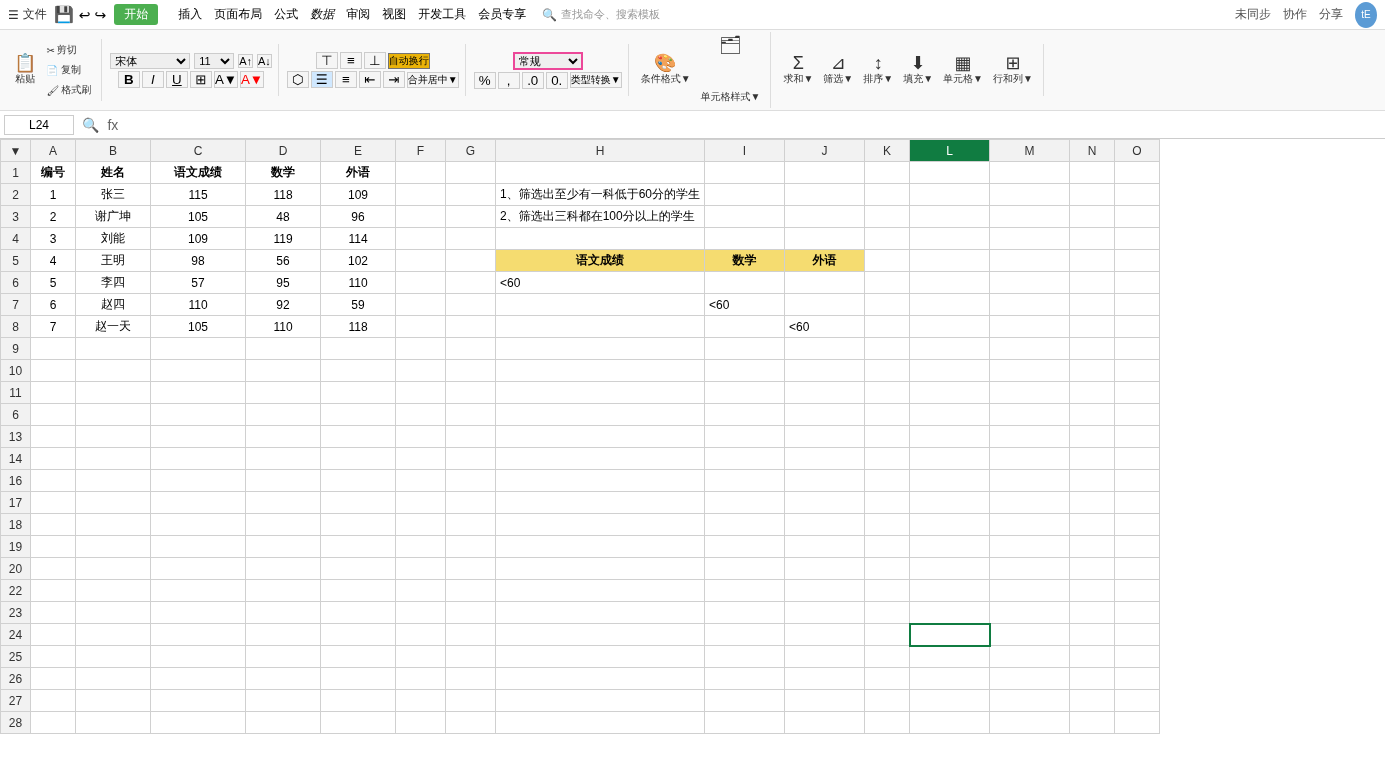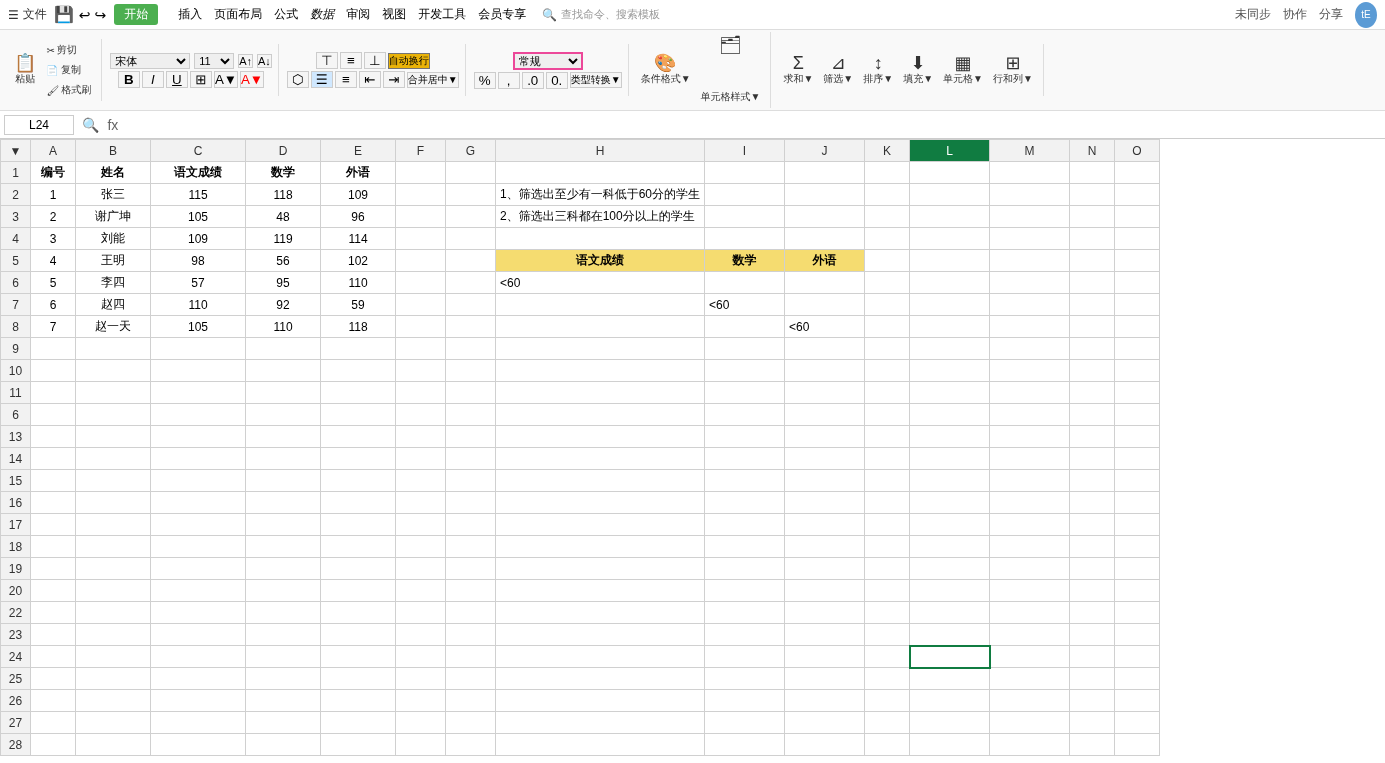--- a/index.html
+++ b/index.html
@@ -633,38 +633,20 @@
             <td></td>
             <td></td>
             <td></td>
             <td></td>
             <td></td>
             <td></td>
             <td></td>
             <td></td>
           </tr>
         <tr>
-            <td class="row-num">15</td>
-            <td></td>
-            <td></td>
-            <td></td>
-            <td></td>
-            <td></td>
-            <td></td>
-            <td></td>
-            <td></td>
-            <td></td>
-            <td></td>
-            <td></td>
-            <td></td>
-            <td></td>
-            <td></td>
-            <td></td>
-          </tr>
-        <tr>
             <td class="row-num">16</td>
             <td></td>
             <td></td>
             <td></td>
             <td></td>
             <td></td>
             <td></td>
             <td></td>
             <td></td>
             <td></td>

